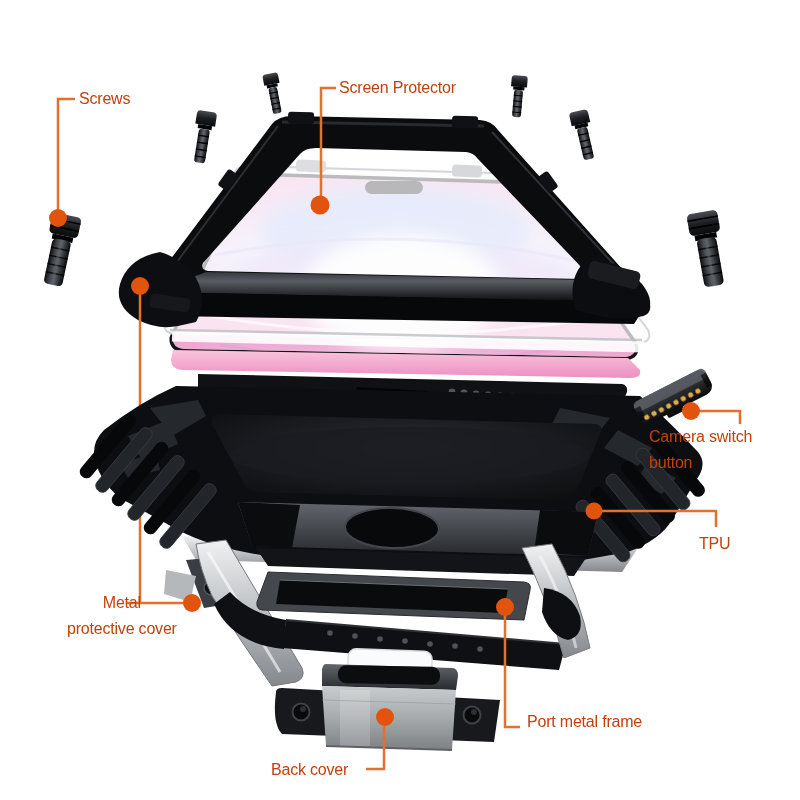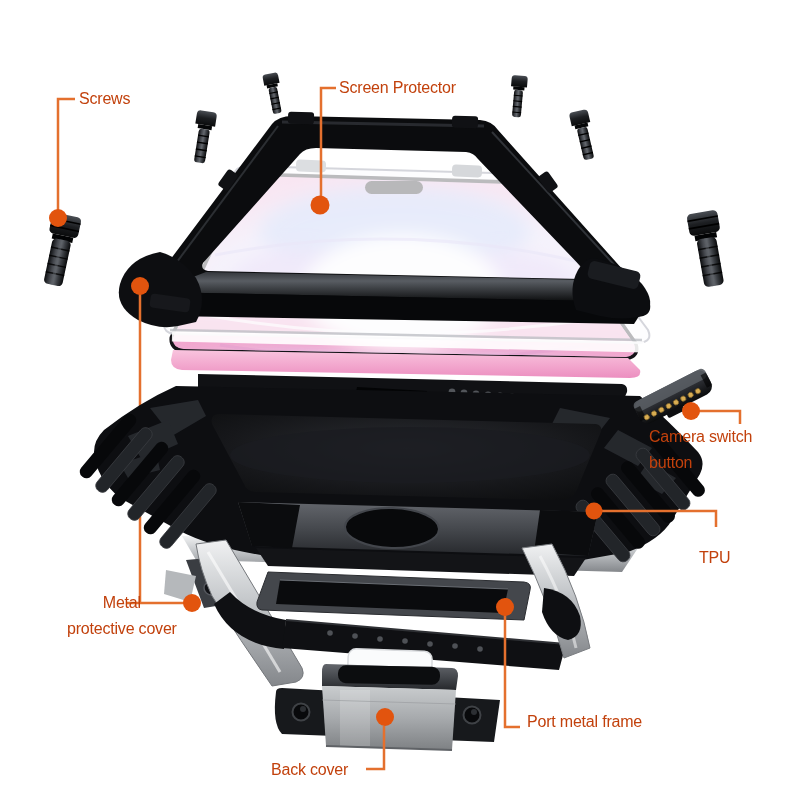--- a/index.html
+++ b/index.html
@@ -282,21 +282,21 @@
   <div class="lbl" style="left:79px;top:86px;">
     <span>Screws</span>
   </div>
   <div class="lbl" style="left:649px;top:424px;">
     <div>Camera switch</div>
     <div>button</div>
   </div>
   <div class="lbl" style="left:339px;top:75px;">
     <span>Screen Protector</span>
   </div>
-  <div class="lbl" style="left:699px;top:545px;">
+  <div class="lbl" style="left:699px;top:531px;">
     <span>TPU</span>
   </div>
   <div class="lbl" style="left:67px;top:590px;text-align:center;">
     <div>Metal</div>
     <div>protective cover</div>
   </div>
   <div class="lbl" style="left:527px;top:709px;">
     <span>Port metal frame</span>
   </div>
   <div class="lbl" style="left:271px;top:757px;">

